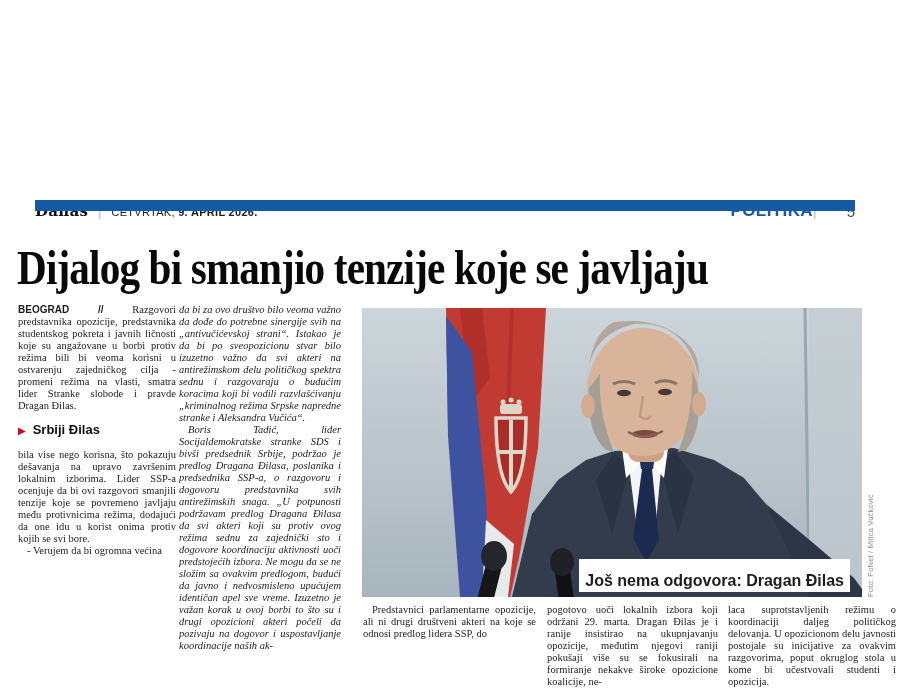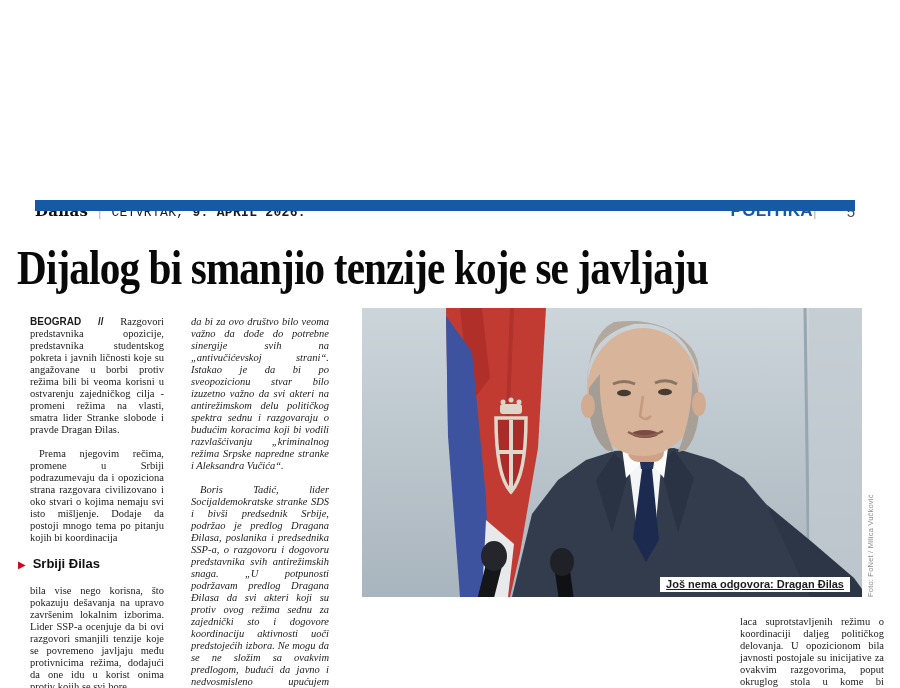--- a/index.html
+++ b/index.html
@@ -10,21 +10,21 @@
   }
   .page{position:absolute;inset:0;}
 
   
   .topbar{position:absolute;left:35px;right:45px;top:178px;display:flex;
           justify-content:space-between;align-items:baseline;}
   .mast-left{display:flex;align-items:baseline;gap:10px;}
   .masthead{font-family:"DejaVu Serif",serif;font-weight:bold;font-size:15px;
             letter-spacing:.3px;color:#101010;margin-top:24px;}
   .hdr-div{color:#b0b0b0;font-family:"Liberation Sans",sans-serif;font-size:12px;}
-  .dateline-top{font-family:Liberation Mono, monospace;font-size:13px;color:#1c1c1c;
+  .dateline-top{font-family:Liberation Sans, sans-serif;font-size:11px;color:#1c1c1c;
             letter-spacing:.3px;}
   .dateline-top b{font-weight:bold;}
   .mast-right{display:flex;align-items:center;gap:0;}
   .section{font-family:"Liberation Sans",sans-serif;font-weight:bold;font-size:17px;
            color:#1659a5;letter-spacing:.4px;}
   .sec-div{color:#b5b5b5;font-family:"Liberation Sans",sans-serif;font-size:14px;}
   .pagenum{font-family:"Liberation Sans",sans-serif;font-size:15px;color:#4a4a4a;
            margin-left:30px;}
 
   .blue-bar{position:absolute;left:35px;top:200px;width:820px;height:11px;
@@ -35,43 +35,43 @@
           font-family:"Liberation Sans",sans-serif;font-weight:bold;font-size:13.5px;
           letter-spacing:-.2px;color:#101010;white-space:nowrap;}
   .headline{position:absolute;left:17px;top:241px;margin:0;
             font-family:"Liberation Serif",serif;font-weight:bold;font-size:49px;
             letter-spacing:-1px;white-space:nowrap;color:#090909;
             transform:scaleX(.84);transform-origin:0 50%;line-height:1.1;}
 
   
   .col{position:absolute;font-size:10.5px;line-height:12px;text-align:justify;
        color:#1b1b1b;overflow:hidden;}
-  .col p{margin:12px;}
+  .col p{margin:0;}
   .col p.cont{text-indent:9px;}
   .col1{left:18px;top:304px;width:158px;height:384px;}
   .col2{left:179px;top:304px;width:162px;height:384px;font-style:italic;}
   .col3{left:363px;top:604px;width:173px;height:84px;}
   .col4{left:547px;top:604px;width:171px;height:84px;}
   .col5{left:728px;top:604px;width:168px;height:84px;}
   .city{font-family:"Liberation Sans",sans-serif;font-weight:bold;font-size:10px;}
 
   
   .pullquote{display:flex;gap:7px;margin:10px 0;text-align:left;
              font-family:"Liberation Sans",sans-serif;font-size:13px;line-height:16.5px;
              color:#101010;}
   .pq-marker{color:#d40018;font-size:10px;line-height:17px;flex:0 0 auto;}
   .pq-author{display:block;font-weight:bold;}
 
   
   .photo{position:absolute;left:362px;top:308px;width:500px;height:289px;margin:0;
          background:#b9c4cc;}
   .photo svg{display:block;width:100%;height:100%;}
   .caption{position:absolute;right:12px;bottom:5px;background:#ffffff;
-           padding:1px 6px 2px;font-family:"Liberation Sans",sans-serif;
-           font-weight:bold;font-size:11px;color:#1d1d1d;white-space:nowrap;text-decoration:underline;}
+           padding:13px 6px 2px;font-family:"Liberation Sans",sans-serif;
+           font-weight:bold;font-size:16px;color:#1d1d1d;white-space:nowrap;}
   .credit{position:absolute;left:866px;top:597px;transform:rotate(-90deg);
           transform-origin:0 0;font-family:"Liberation Sans",sans-serif;
           font-size:7.5px;color:#8a8a8a;white-space:nowrap;letter-spacing:.2px;}
 </style>
 </head>
 <body>
 
 <div class="page">
 
   <div class="topbar">
@@ -85,21 +85,20 @@
       <span class="sec-div">|</span>
       <span class="pagenum">5</span>
     </div>
   </div>
   <div class="blue-bar"></div>
 
   <h1 class="headline">Dijalog bi smanjio tenzije koje se javljaju</h1>
 
   <div class="col col1">
     <p><span class="city">BEOGRAD</span><span class="city"> // </span><span>Razgovori predstavnika opozicije, predstavnika studentskog pokreta i javnih ličnosti koje su angažovane u borbi protiv režima bili bi veoma korisni u ostvarenju zajedničkog cilja - promeni režima na vlasti, smatra lider Stranke slobode i pravde Dragan Đilas.</span></p>
-    <p class="cont">Prema njegovim rečima, promene u Srbiji podrazumevaju da i opoziciona strana razgovara civilizovano i oko stvari o kojima nemaju svi isto mišljenje. Dodaje da postoji mnogo tema po pitanju kojih bi koordinacija</p>
     <div class="pullquote">
       <span class="pq-marker">▶</span>
       <div class="pq-body">
         <b class="pq-author">Srbiji Đilas</b>
       </div>
     </div>
     <p>bila vise nego korisna, što pokazuju dešavanja na upravo završenim lokalnim izborima.  Lider SSP-a ocenjuje da bi ovi razgovori smanjili tenzije koje se povremeno javljaju među protivnicima režima, dodajući da one idu u korist onima protiv kojih se svi bore.</p>
     <p class="cont">- Verujem da bi ogromna većina</p>
   </div>
 
@@ -169,18 +168,22 @@
         <ellipse cx="132" cy="248" rx="13" ry="15" fill="#24262c"></ellipse>
         <rect x="196" y="256" width="15" height="58" rx="7" fill="#101114" transform="rotate(-8 203 285)"></rect>
         <ellipse cx="200" cy="254" rx="12" ry="14" fill="#1f2126"></ellipse>
       </g>
     </svg>
     <figcaption class="caption">Još nema odgovora: Dragan Đilas</figcaption>
   </figure>
   <div class="credit">Foto: FoNet / Milica Vučković</div>
 
   <div class="col col3">
+    <p class="cont">Predstavnici parlamentarne opozicije, ali ni drugi društveni akteri na koje se odnosi predlog lidera SSP, do</p>
+  </div>
+  <div class="col col4">
+    <p>pogotovo uoči lokalnih izbora koji održani 29. marta. Dragan Đilas je i ranije insistirao na ukupnjavanju opozicije, međutim njegovi raniji pokušaji više su se fokusirali na formiranje nekakve široke opozicione koalicije, ne-</p>
   </div>
   <div class="col col5">
-    <p>laca suprotstavljenih režimu o koordinaciji daljeg političkog delovanja. U opozicionom bila javnosti postojale su inicijative za ovakvim razgovorima, poput okruglog stola u kome bi učestvovali studenti i opozicija.</p>
+    <p>laca suprotstavljenih režimu o koordinaciji daljeg političkog delovanja. U opozicionom delu javnosti postojale su inicijative za ovakvim razgovorima, poput okruglog stola u kome bi učestvovali studenti i opozicija.</p>
   </div>
 
 </div>
 
 </body></html>

